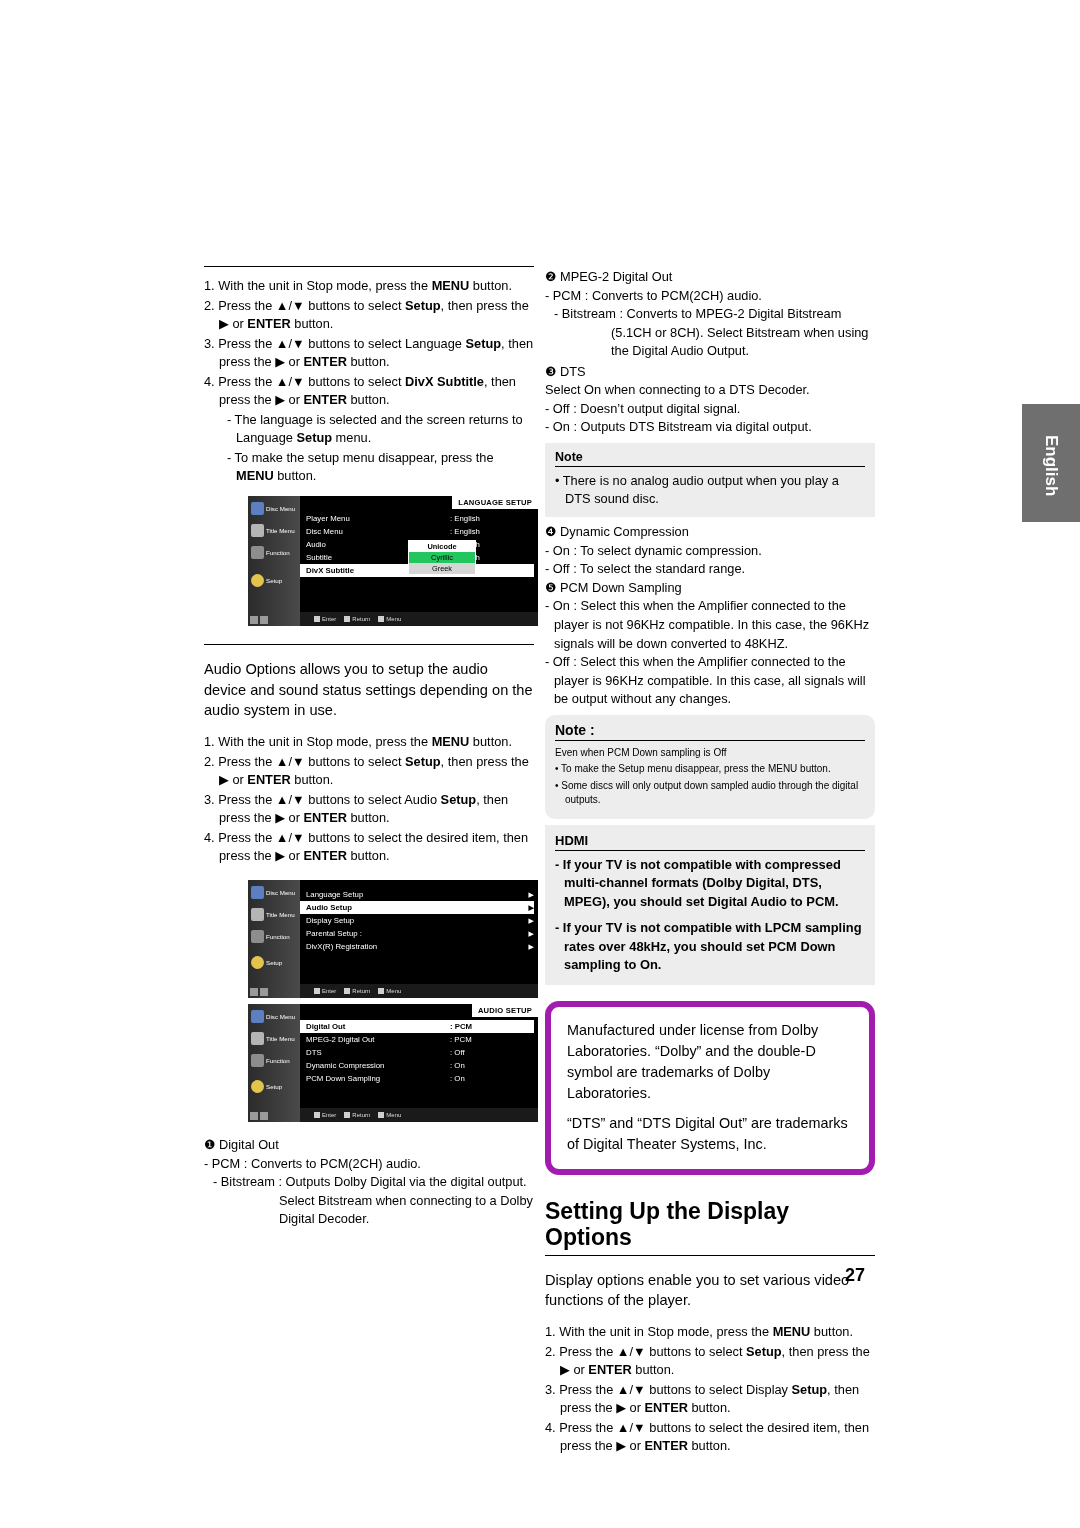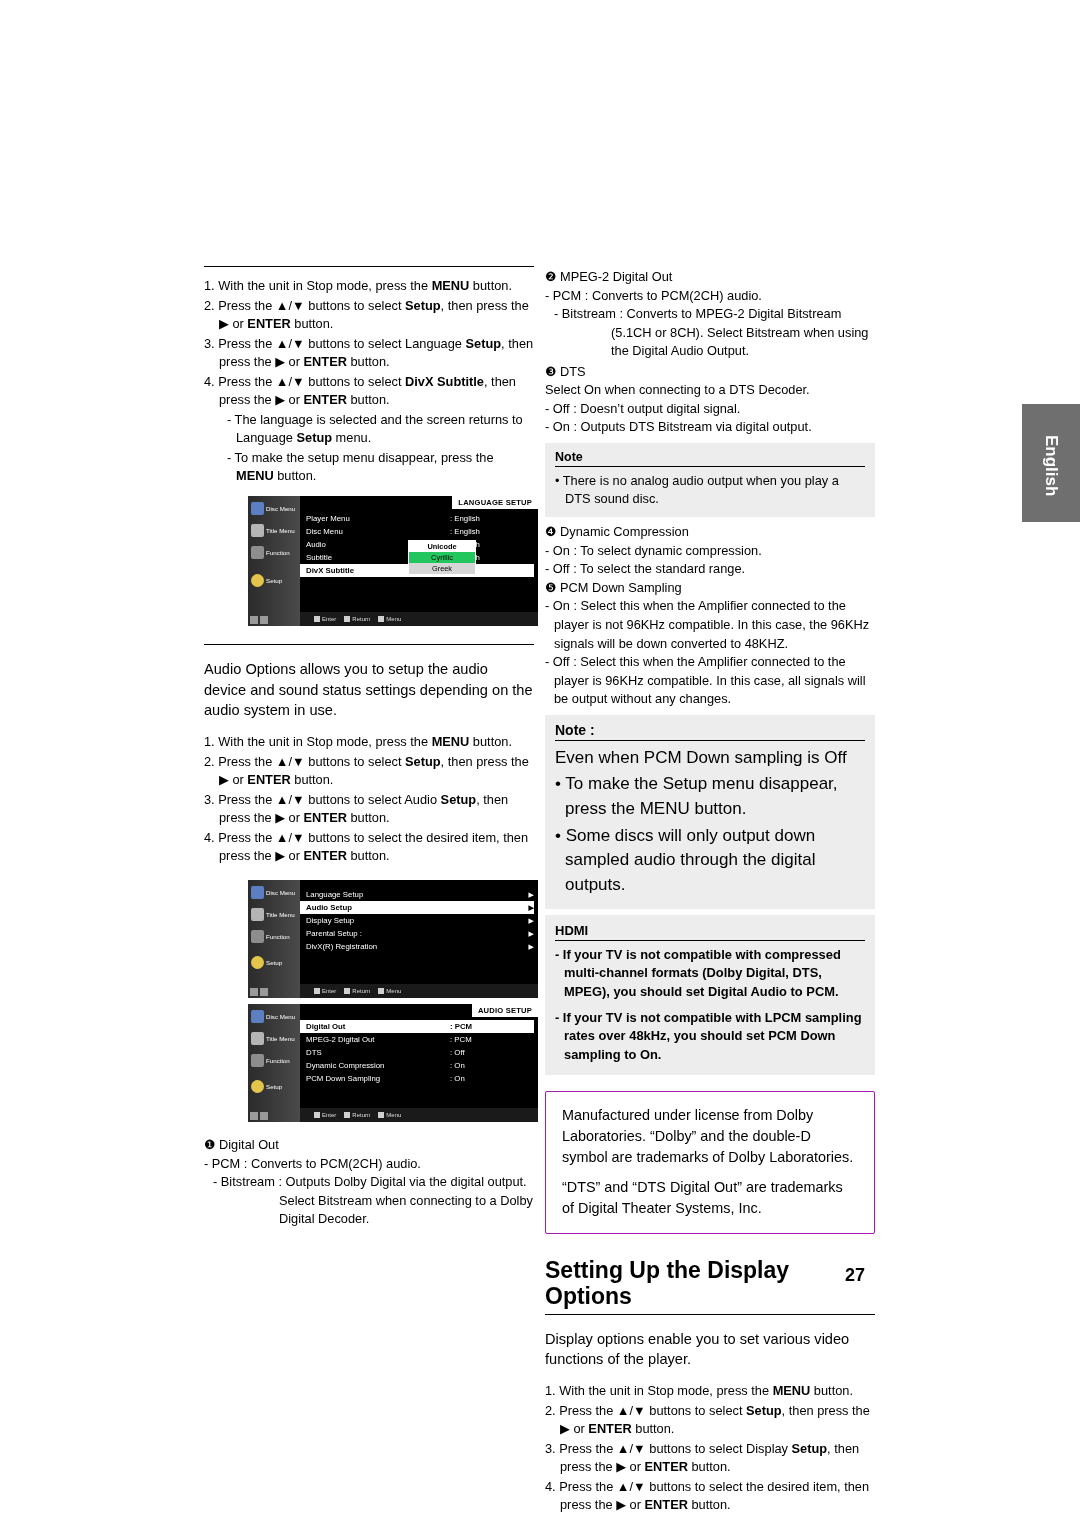--- a/index.html
+++ b/index.html
@@ -140,21 +140,21 @@
     display: block;
   }
   .notebox p {
     font-size: 12.8px;
     line-height: 1.42;
     margin: 0;
     padding-left: 10px;
     text-indent: -10px;
   }
   .notebox.big p {
-    font-size: 17px;
+    font-size: 10px;
     line-height: 1.45;
     margin-bottom: 2px;
   }
   .notebox.big .note-label {
     font-size: 14px;
   }
   .notebox.big .plain {
     padding-left: 0;
     text-indent: 0;
   }
@@ -173,22 +173,22 @@
   }
   .hdmi-box p {
     font-size: 12.9px;
     font-weight: bold;
     line-height: 1.45;
     margin: 0 0 7px 0;
     padding-left: 9px;
     text-indent: -9px;
   }
   .trademark-box {
-    border: 1px solid #a21caf;
-    border-radius: 2px;
+    border: 6px solid #a21caf;
+    border-radius: 14px;
     padding: 13px 16px 14px 16px;
     margin-top: 16px;
   }
   .trademark-box p {
     font-size: 14.4px;
     line-height: 1.45;
     margin: 0 0 10px 0;
   }
   .trademark-box p:last-child { margin-bottom: 0; }
 
@@ -576,21 +576,21 @@
       <li class="ind">- On : To select dynamic compression.</li>
       <li class="ind">- Off : To select the standard range.</li>
     </ul>
 
     <ul class="rt-list">
       <li>❺ PCM Down Sampling</li>
       <li class="ind" style="padding-left:9px;text-indent:-9px;">- On : Select this when the Amplifier connected to the player is not 96KHz compatible. In this case, the 96KHz signals will be down converted to 48KHZ.</li>
       <li class="ind" style="padding-left:9px;text-indent:-9px;">- Off : Select this when the Amplifier connected to the player is 96KHz compatible. In this case, all signals will be output without any changes.</li>
     </ul>
 
-    <div class="notebox big" style="">
+    <div class="notebox big" style="border-radius:10px;">
       <span class="note-label">Note :</span>
       <p class="plain">Even when PCM Down sampling is Off</p>
       <p>• To make the Setup menu disappear, press the MENU button.</p>
       <p>• Some discs will only output down sampled audio through the digital outputs.</p>
     </div>
 
     <div class="hdmi-box">
       <span class="hdmi-label">HDMI</span>
       <p>- If your TV is not compatible with compressed multi-channel formats (Dolby Digital, DTS, MPEG), you should set Digital Audio to PCM.</p>
       <p style="margin-bottom:0;">- If your TV is not compatible with LPCM sampling rates over 48kHz, you should set PCM Down sampling to On.</p>

